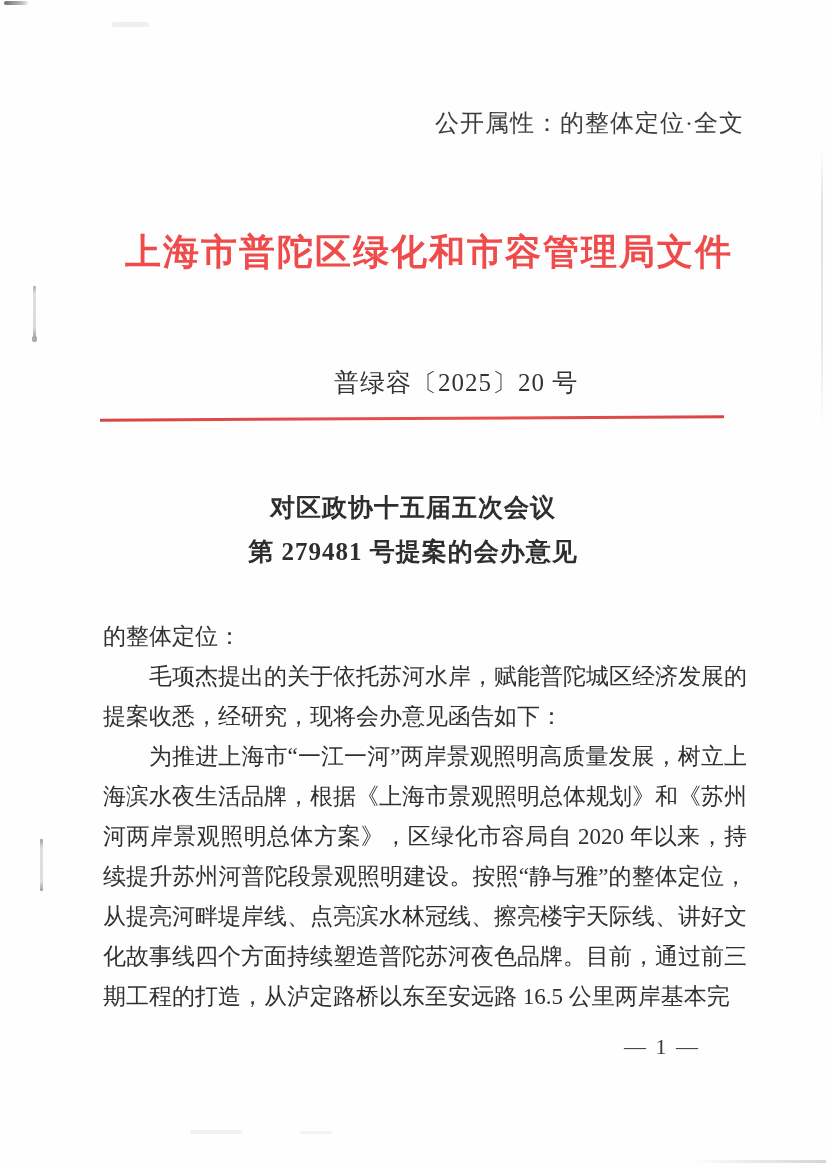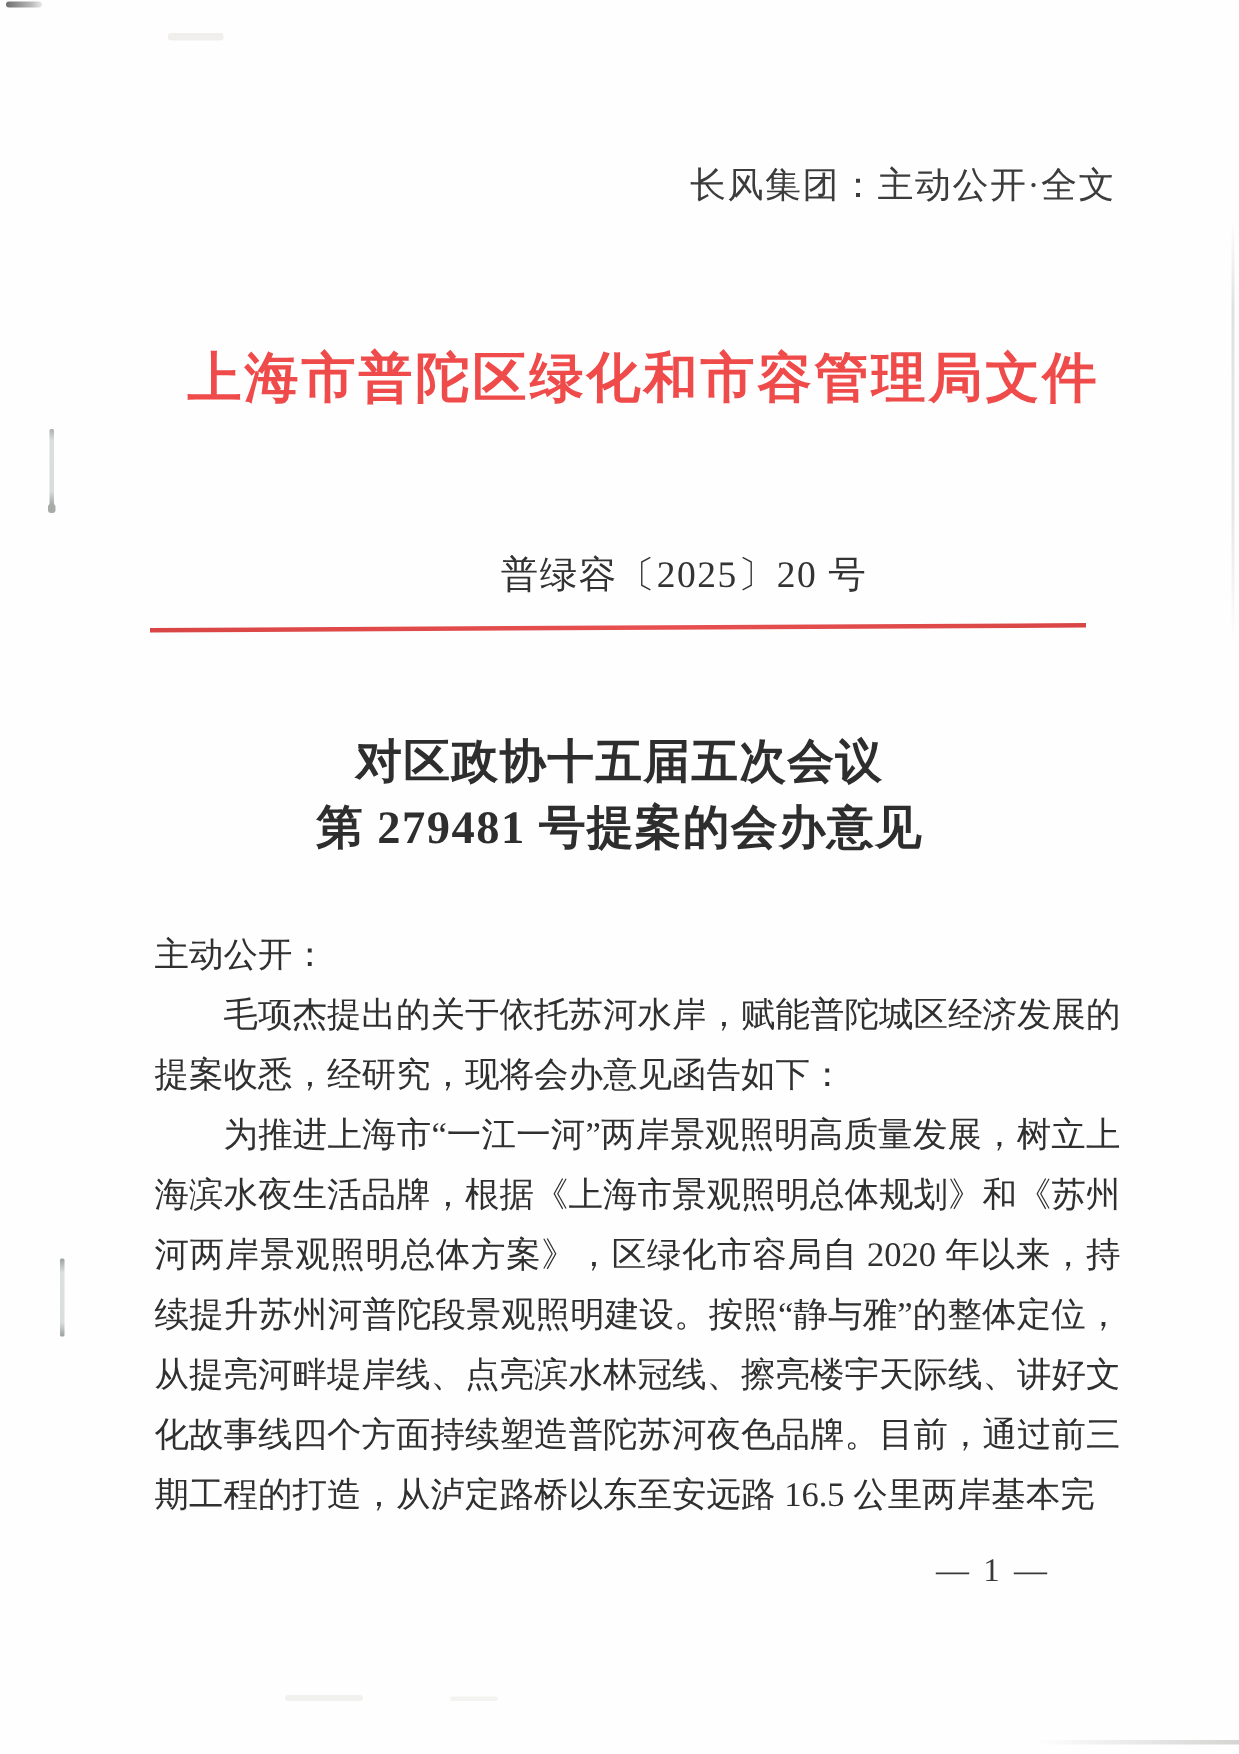--- a/index.html
+++ b/index.html
@@ -52,21 +52,21 @@
     height: 3px;
     background: linear-gradient(90deg, #d94545, #e85050 55%, #d94545);
     transform: rotate(-0.3deg);
   }
   .doc-title {
     position: absolute;
     top: 486px;
     left: 0;
     width: 100%;
     text-align: center;
-    font-size: 31px;
+    font-size: 25px;
     font-weight: bold;
     color: #2e2e2e;
     line-height: 44px;
     letter-spacing: 1px;
   }
   .body-text {
     position: absolute;
     top: 617px;
     left: 103px;
     width: 644px;
@@ -129,37 +129,37 @@
   }
 </style>
 </head>
 <body>
 
 <div class="page">
 
   <div class="smudge-top-left"></div>
   <div class="smudge-top-faint"></div>
 
-  <div class="publicity">长风集团：主动公开·全文</div>
+  <div class="publicity">公开属性：的整体定位·全文</div>
 
   <div class="agency-header">上海市普陀区绿化和市容管理局文件</div>
 
   <div class="binding-mark-upper"></div>
 
   <div class="doc-number">普绿容〔2025〕20 号</div>
 
   <div class="red-line"></div>
 
   <div class="doc-title">
     <div>对区政协十五届五次会议</div>
     <div>第 279481 号提案的会办意见</div>
   </div>
 
   <div class="body-text">
-    <p class="salutation">主动公开：</p>
+    <p class="salutation">的整体定位：</p>
     <p>毛项杰提出的关于依托苏河水岸，赋能普陀城区经济发展的提案收悉，经研究，现将会办意见函告如下：</p>
     <p>为推进上海市“一江一河”两岸景观照明高质量发展，树立上海滨水夜生活品牌，根据《上海市景观照明总体规划》和《苏州河两岸景观照明总体方案》，区绿化市容局自 2020 年以来，持续提升苏州河普陀段景观照明建设。按照“静与雅”的整体定位，从提亮河畔堤岸线、点亮滨水林冠线、擦亮楼宇天际线、讲好文化故事线四个方面持续塑造普陀苏河夜色品牌。目前，通过前三期工程的打造，从泸定路桥以东至安远路 16.5 公里两岸基本完</p>
   </div>
 
   <div class="binding-mark-lower"></div>
   <div class="edge-shadow-right"></div>
 
   <div class="page-number">— 1 —</div>
 
   <div class="smudge-bottom-1"></div>

